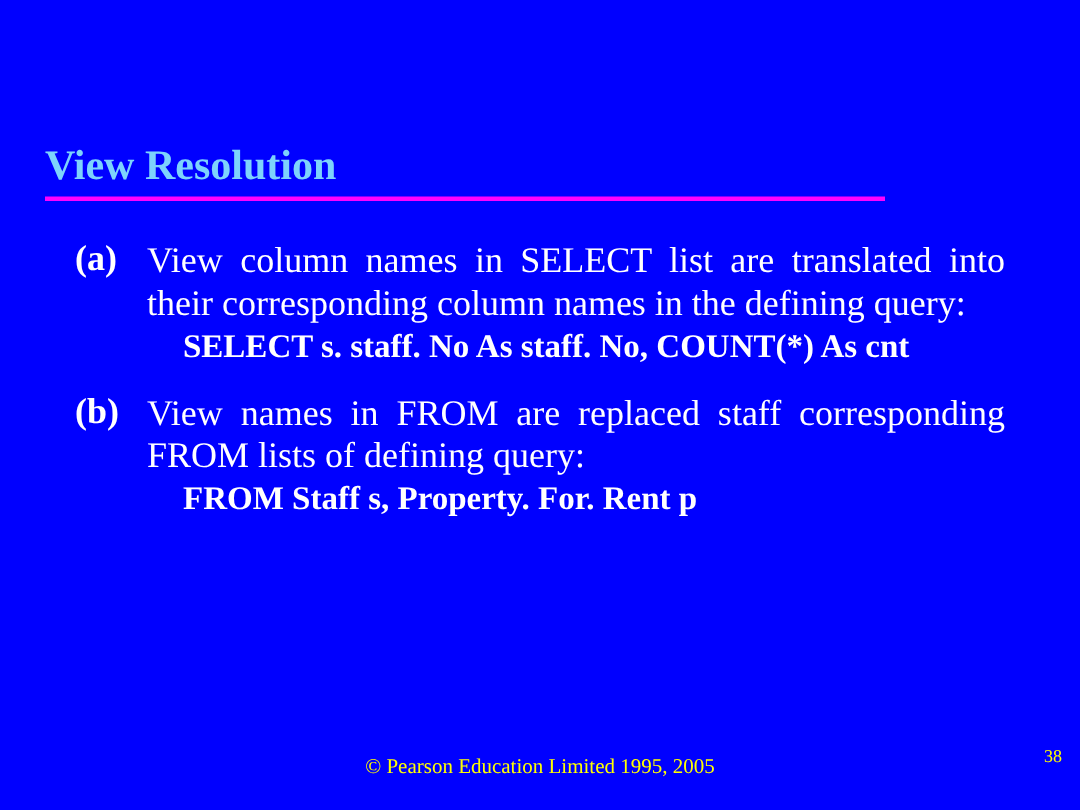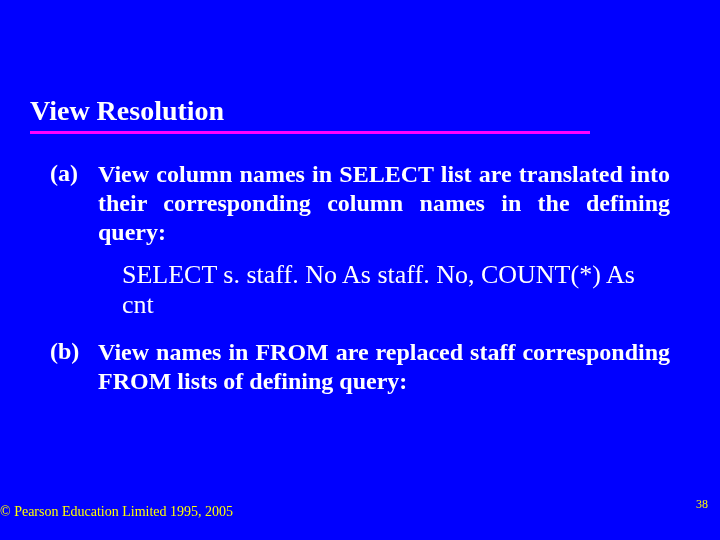--- a/index.html
+++ b/index.html
@@ -9,21 +9,21 @@
     font-family: "Times New Roman", Times, serif;
     position: relative;
   }
   .title-wrap {
     position: absolute;
     left: 30px;
     top: 95px;
     width: 660px;
   }
   .title {
-    color: #ffffff;
+    color: #7dd3fc;
     font-size: 28px;
     font-weight: bold;
     display: inline-block;
     padding-bottom: 2px;
   }
   .title-underline {
     height: 3px;
     background: #ff00ff;
     width: 560px;
     margin-top: 2px;
@@ -44,36 +44,36 @@
   }
   .label {
     font-size: 24px;
     font-weight: bold;
     width: 48px;
     flex-shrink: 0;
     text-align: left;
   }
   .body {
     font-size: 24px;
-    font-weight: bold;
+    font-weight: normal;
     text-align: justify;
     flex: 1;
     line-height: 1.2;
   }
   .code {
-    font-size: 26px;
-    font-weight: normal;
+    font-size: 22px;
+    font-weight: bold;
     margin-left: 72px;
-    margin-top: 14px;
     margin-bottom: 8px;
   }
   .footer {
     position: absolute;
     bottom: 20px;
     width: 720px;
+    text-align: center;
     color: #ffff00;
     font-size: 14px;
   }
   .pagenum {
     position: absolute;
     right: 12px;
     bottom: 28px;
     color: #ffff00;
     font-size: 12px;
     font-family: Liberation Serif, serif;
@@ -95,18 +95,19 @@
       <div class="body">View column names in SELECT list are translated into their corresponding column names in the defining query:</div>
     </div>
     <div class="code">SELECT s. staff. No As staff. No, COUNT(*) As cnt</div>
   </div>
 
   <div class="item">
     <div class="item-row">
       <div class="label">(b)</div>
       <div class="body">View names in FROM are replaced staff corresponding FROM lists of defining query:</div>
     </div>
+    <div class="code">FROM Staff s, Property. For. Rent p</div>
   </div>
 
 </div>
 
 <div class="footer">© Pearson Education Limited 1995, 2005</div>
 <div class="pagenum">38</div>
 
 </body></html>

